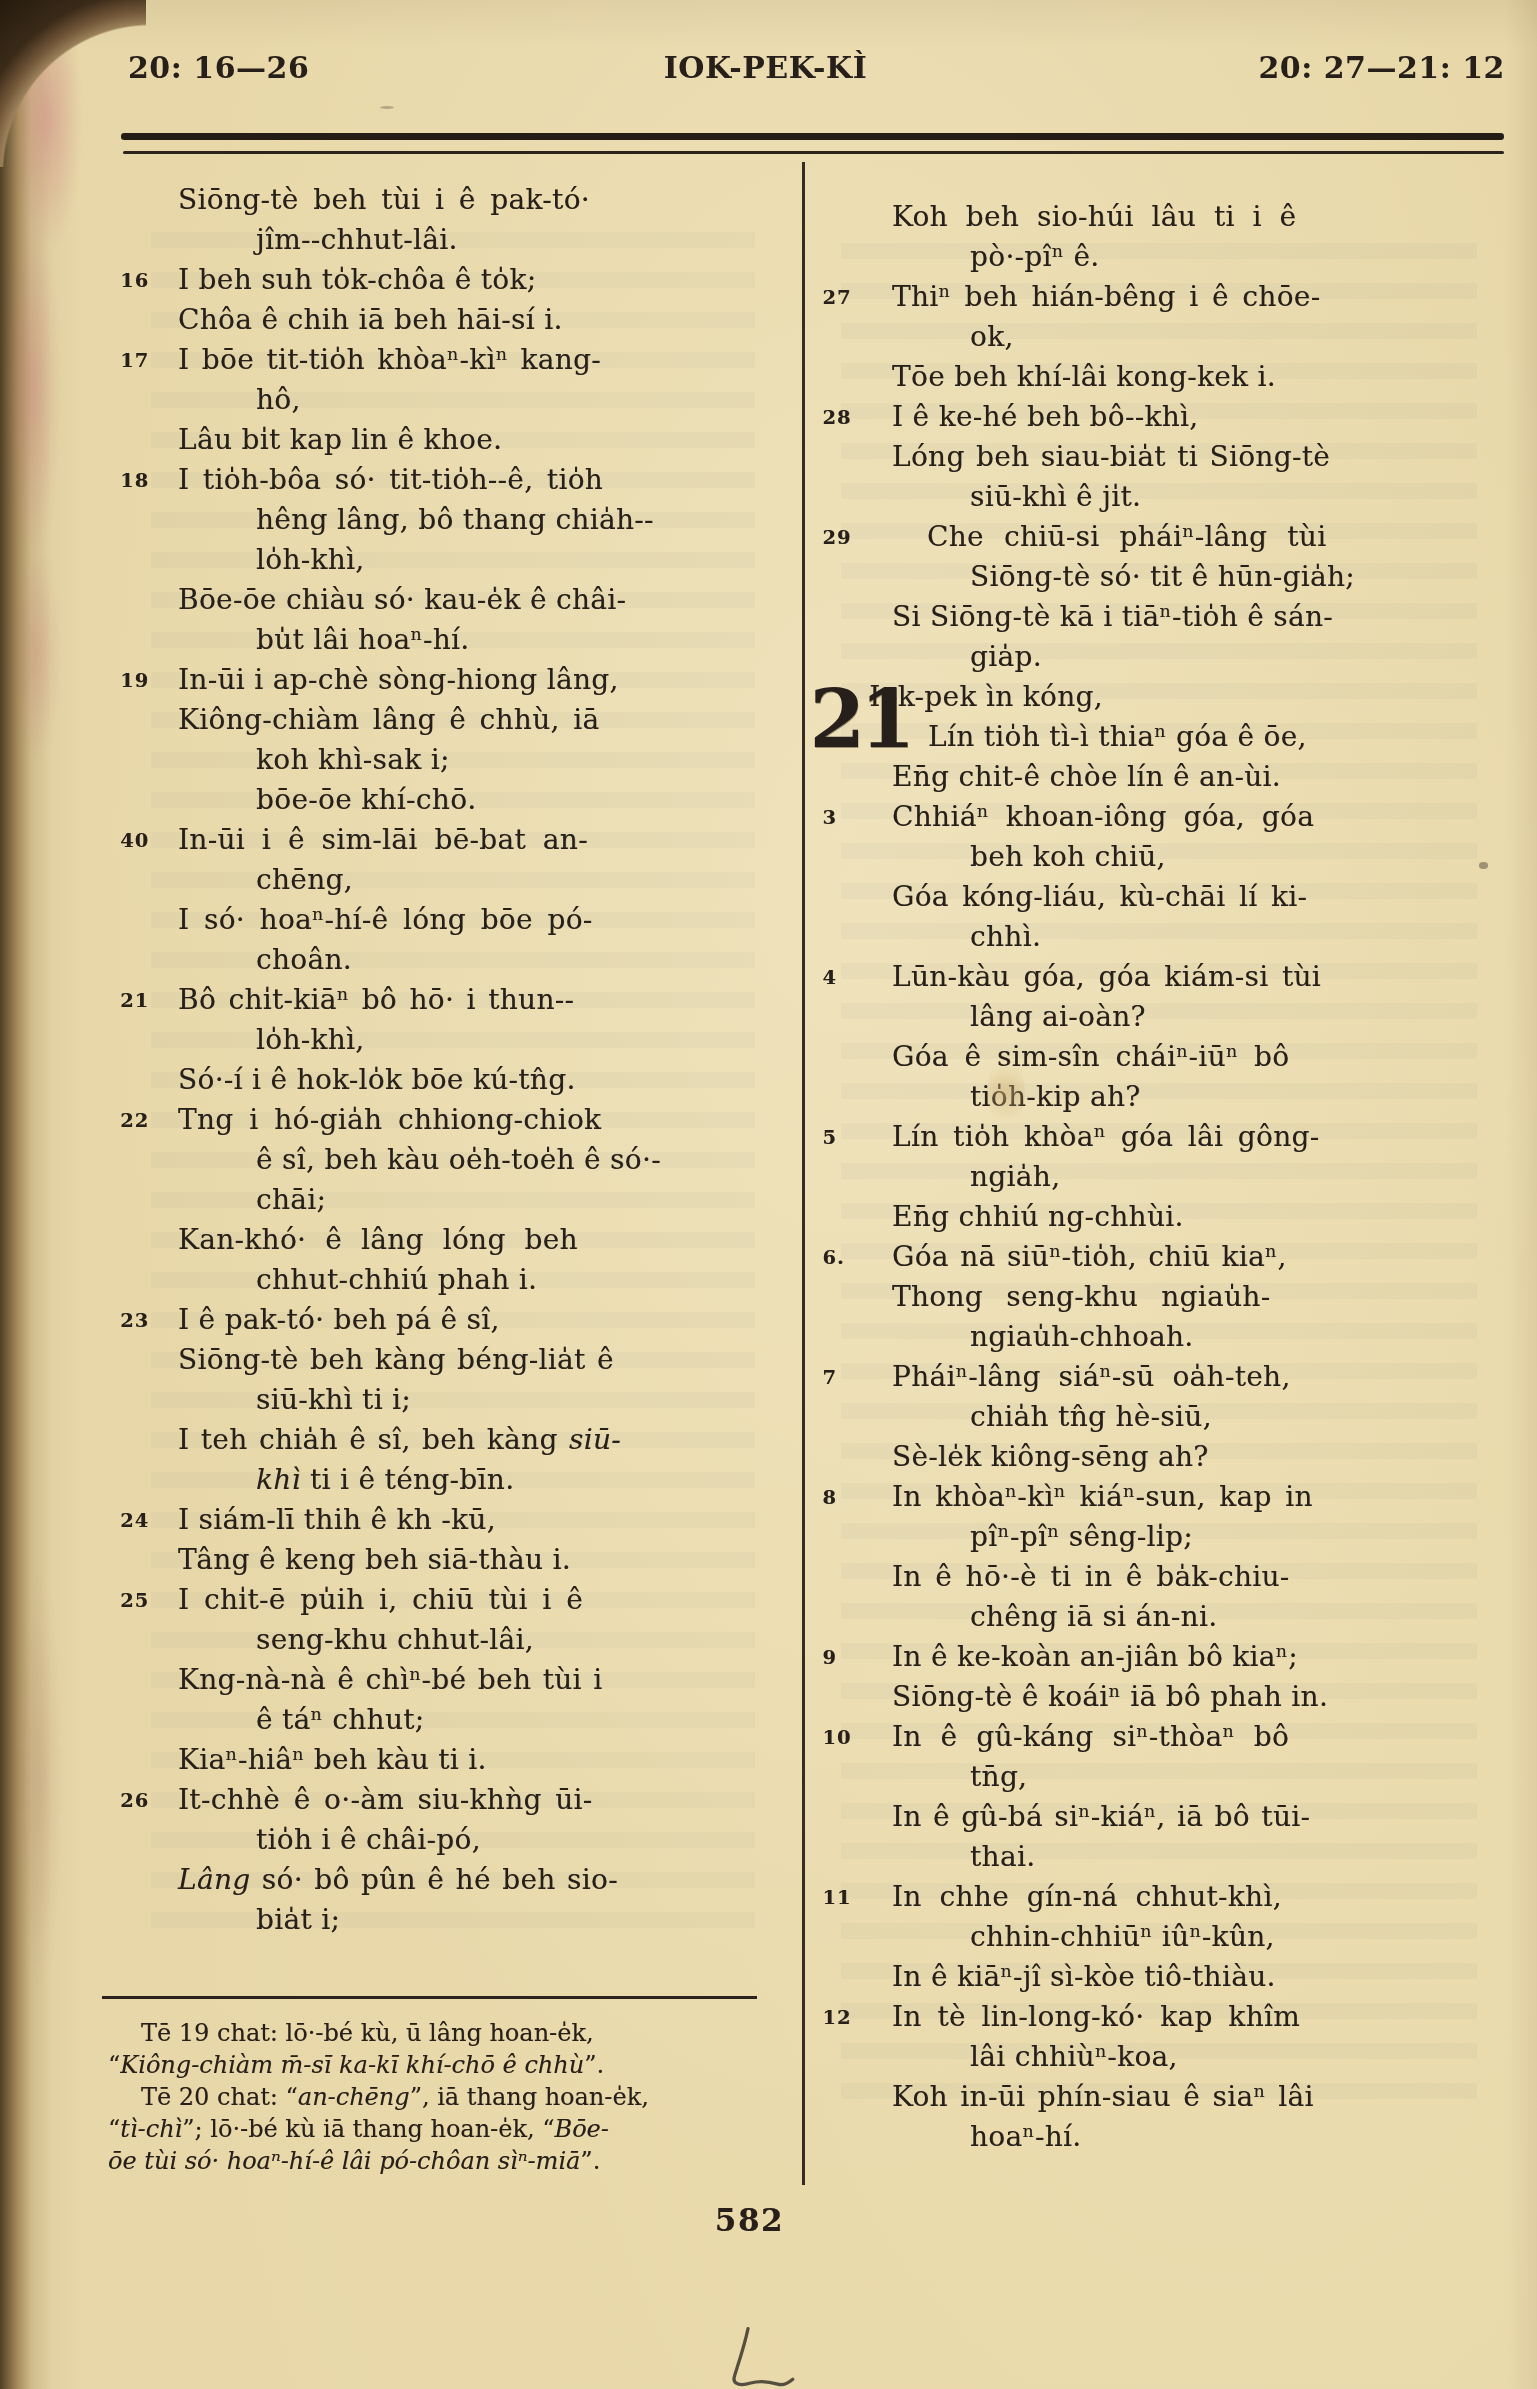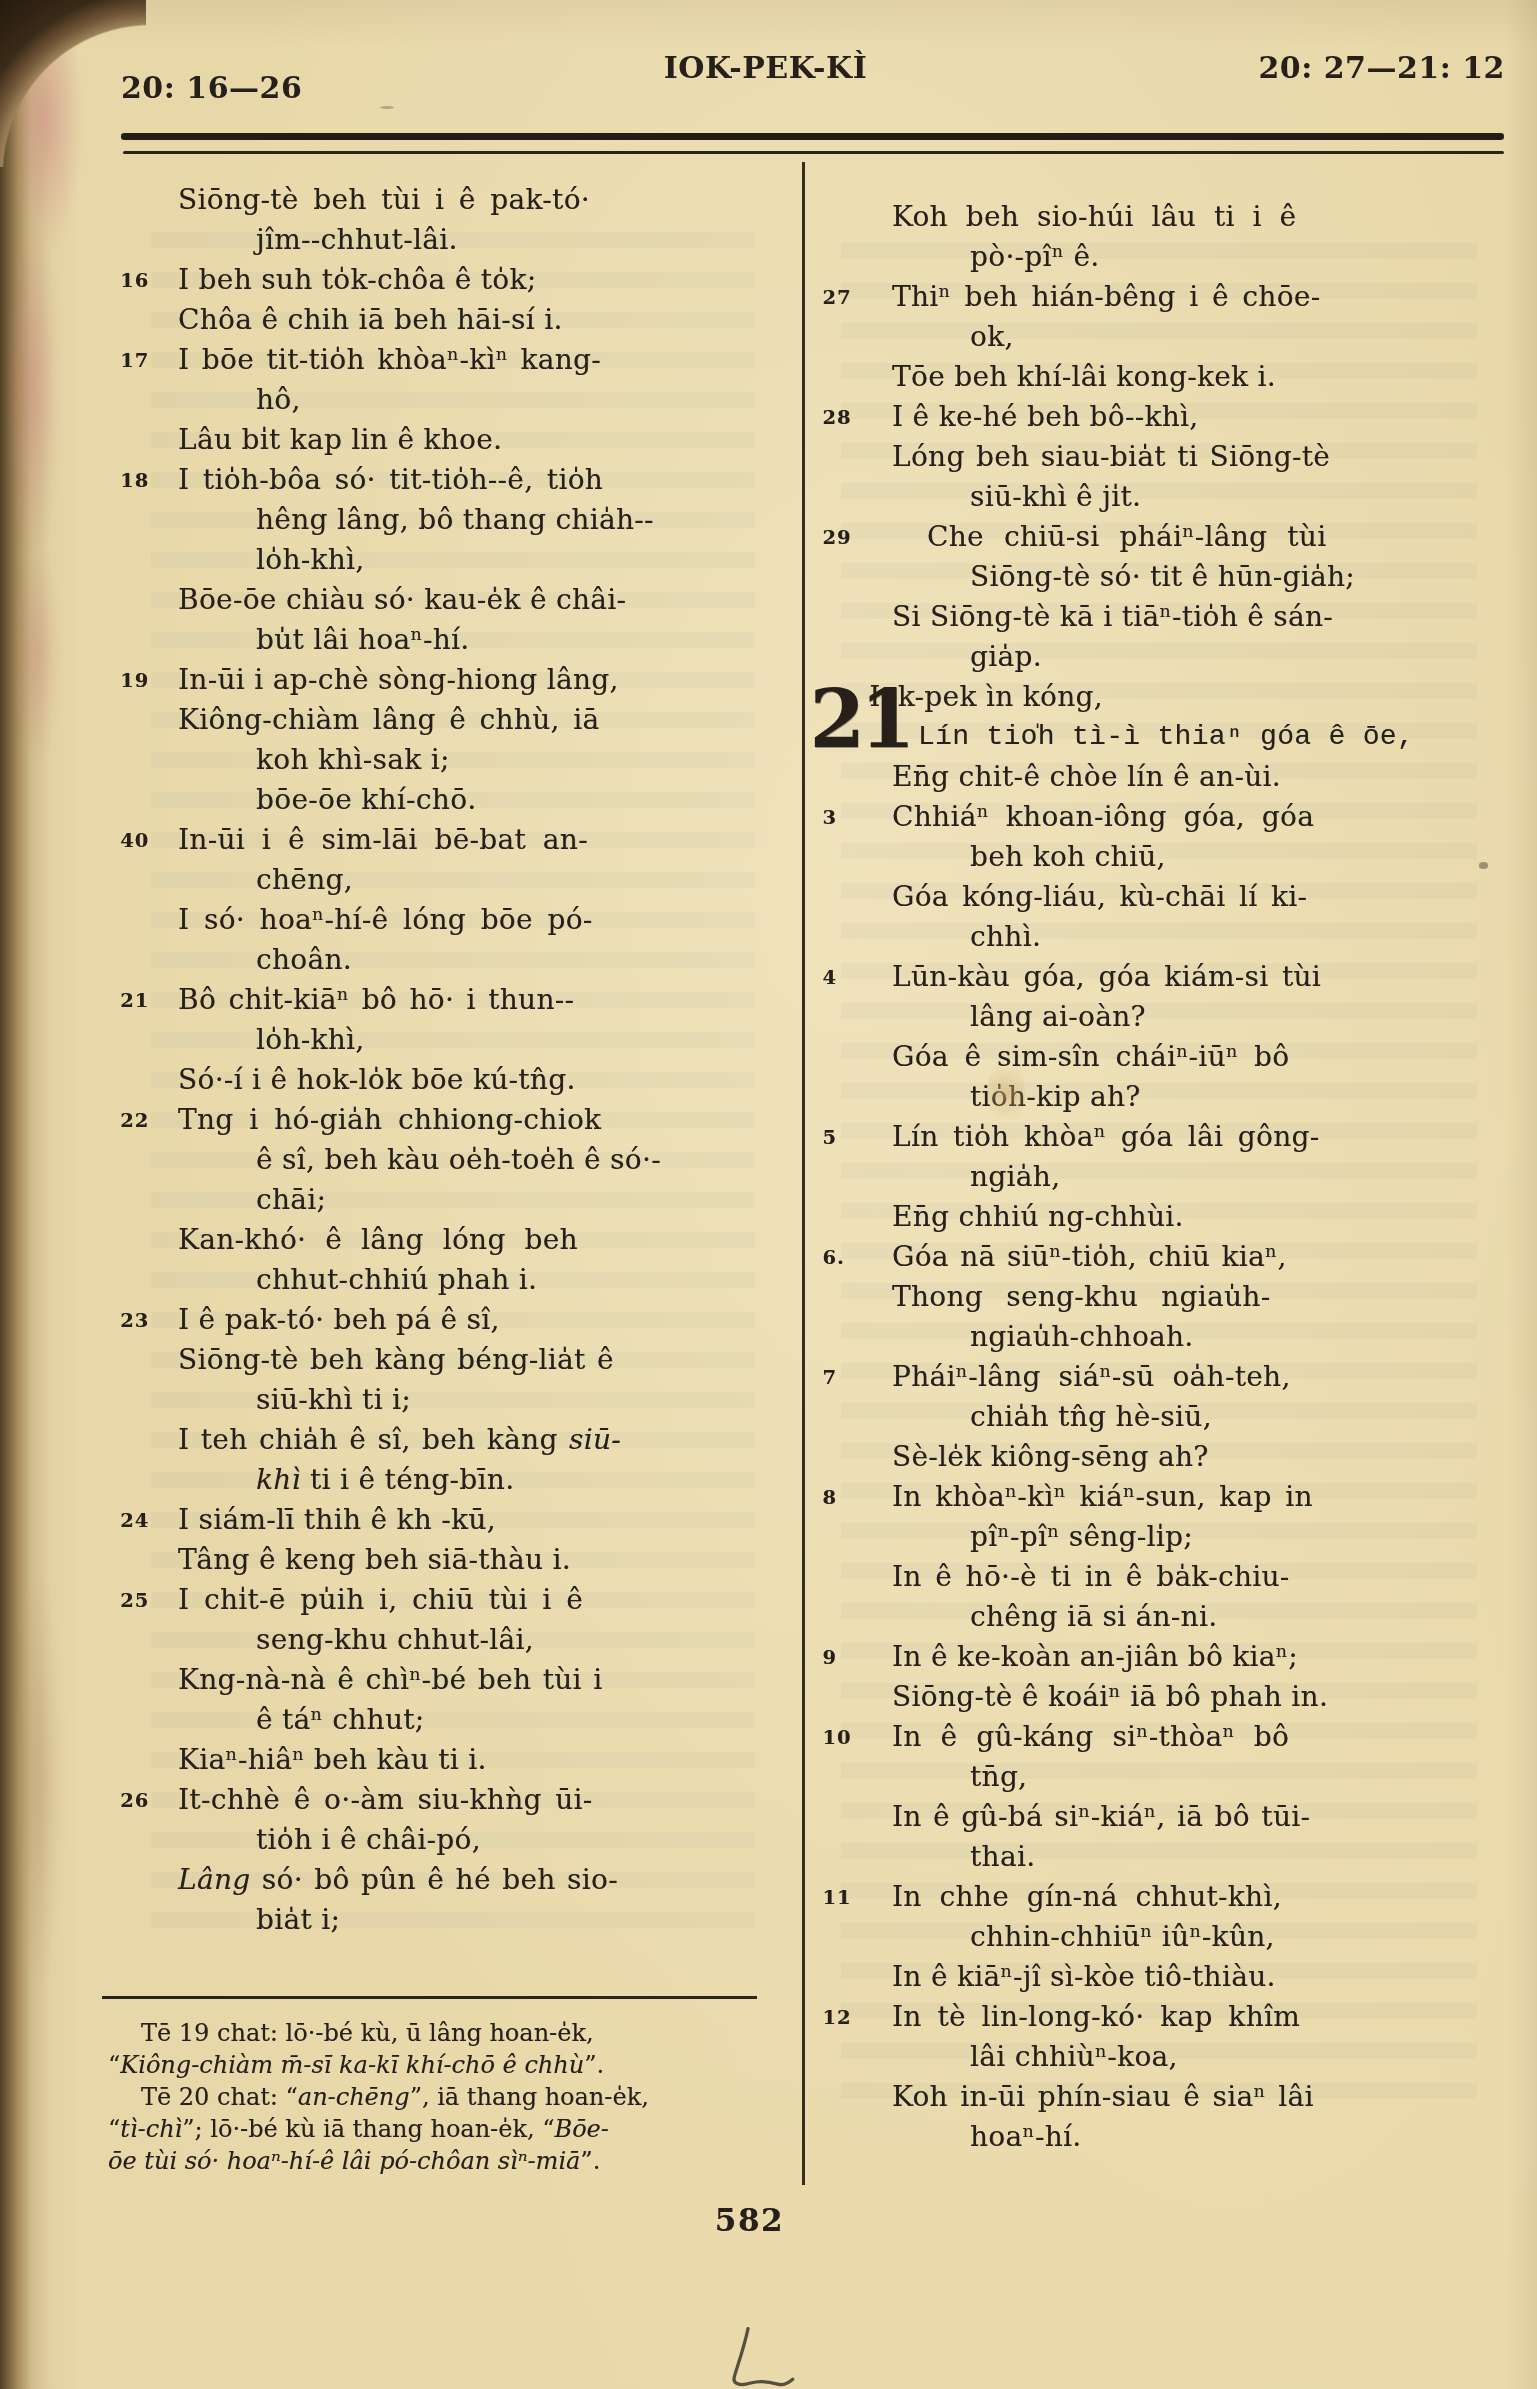--- a/index.html
+++ b/index.html
@@ -34,21 +34,21 @@
     filter:blur(3.2px);}
   .ghost{position:absolute;pointer-events:none;
     background:repeating-linear-gradient(180deg, rgba(128,142,134,.065) 0 16px, rgba(128,142,134,0) 16px 40px);}
   .g-left{left:151px;top:232px;width:604px;height:1699px;}
   .g-right{left:841px;top:243px;width:636px;height:1877px;}
   .speck{position:absolute;border-radius:50%;background:rgba(45,35,25,.8);}
   .blotch{position:absolute;border-radius:50%;background:radial-gradient(circle, rgba(210,180,120,.55), rgba(210,180,120,0) 70%);}
 
   
   .hdr{position:absolute;top:50px;font-weight:bold;font-size:30px;letter-spacing:0.5px;white-space:nowrap;}
-  .hdr-left{left:121px;margin-top:20px;}
+  .hdr-left{left:128px;}
   .hdr-center{left:485px;width:561px;text-align:center;}
   .hdr-right{left:1068px;width:437px;text-align:right;}
   .rule-thick{position:absolute;left:121px;top:133px;width:1383px;height:7px;background:#241d16;border-radius:3.2px;}
   .rule-thin{position:absolute;left:123px;top:151px;width:1381px;height:3.2px;background:#2b241c;border-radius:1.6px;}
   .divider{position:absolute;left:802px;top:162px;width:3.2px;height:2023px;background:#362c21;}
 
   
   .col{position:absolute;}
   .col-left{left:118px;top:181px;width:669px;}
   .col-right{left:816px;top:198px;width:701px;}
@@ -147,21 +147,21 @@
       <div class="line ind"><span class="txt"><span>ok,</span></span></div>
       <div class="line"><span class="txt"><span>Tōe beh khí-lâi kong-kek i.</span></span></div>
       <div class="line"><span class="vnum">28</span><span class="txt"><span>I ê ke-hé beh bô--khì,</span></span></div>
       <div class="line"><span class="txt" style="word-spacing: 2.2px;"><span>Lóng beh siau-bia̍t ti Siōng-tè</span></span></div>
       <div class="line ind"><span class="txt"><span>siū-khì ê ji̍t.</span></span></div>
       <div class="line"><span class="vnum">29</span><span class="txt" style="word-spacing: 10.8px; margin-left: 35px;"><span>Che chiū-si pháiⁿ-lâng tùi</span></span></div>
       <div class="line ind"><span class="txt"><span>Siōng-tè só· tit ê hūn-gia̍h;</span></span></div>
       <div class="line"><span class="txt"><span>Si Siōng-tè kā i tiāⁿ-tio̍h ê sán-</span></span></div>
       <div class="line ind"><span class="txt"><span>gia̍p.</span></span></div>
       <div class="line chline"><span class="chnum">21</span><span class="txt"><span>Iok-pek ìn kóng,</span></span></div>
-      <div class="line"><span class="txt" style="margin-left: 26px; font-family: Liberation Mono, monospace;"><span>Lín tio̍h tì-ì thiaⁿ góa ê ōe,</span></span></div>
+      <div class="line"><span class="txt" style="margin-left: 36px;"><span>Lín tio̍h tì-ì thiaⁿ góa ê ōe,</span></span></div>
       <div class="line"><span class="txt"><span>En̄g chit-ê chòe lín ê an-ùi.</span></span></div>
       <div class="line"><span class="vnum">3</span><span class="txt" style="word-spacing: 7.6px;"><span>Chhiáⁿ khoan-iông góa, góa</span></span></div>
       <div class="line ind"><span class="txt"><span>beh koh chiū,</span></span></div>
       <div class="line"><span class="txt" style="word-spacing: 4.3px;"><span>Góa kóng-liáu, kù-chāi lí ki-</span></span></div>
       <div class="line ind"><span class="txt"><span>chhì.</span></span></div>
       <div class="line"><span class="vnum">4</span><span class="txt" style="word-spacing: 4.3px;"><span>Lūn-kàu góa, góa kiám-si tùi</span></span></div>
       <div class="line ind"><span class="txt"><span>lâng ai-oàn?</span></span></div>
       <div class="line"><span class="txt" style="word-spacing: 6.5px;"><span>Góa ê sim-sîn cháiⁿ-iūⁿ bô</span></span></div>
       <div class="line ind"><span class="txt"><span>tio̍h-kip ah?</span></span></div>
       <div class="line"><span class="vnum">5</span><span class="txt" style="word-spacing: 5.4px;"><span>Lín tio̍h khòaⁿ góa lâi gông-</span></span></div>

